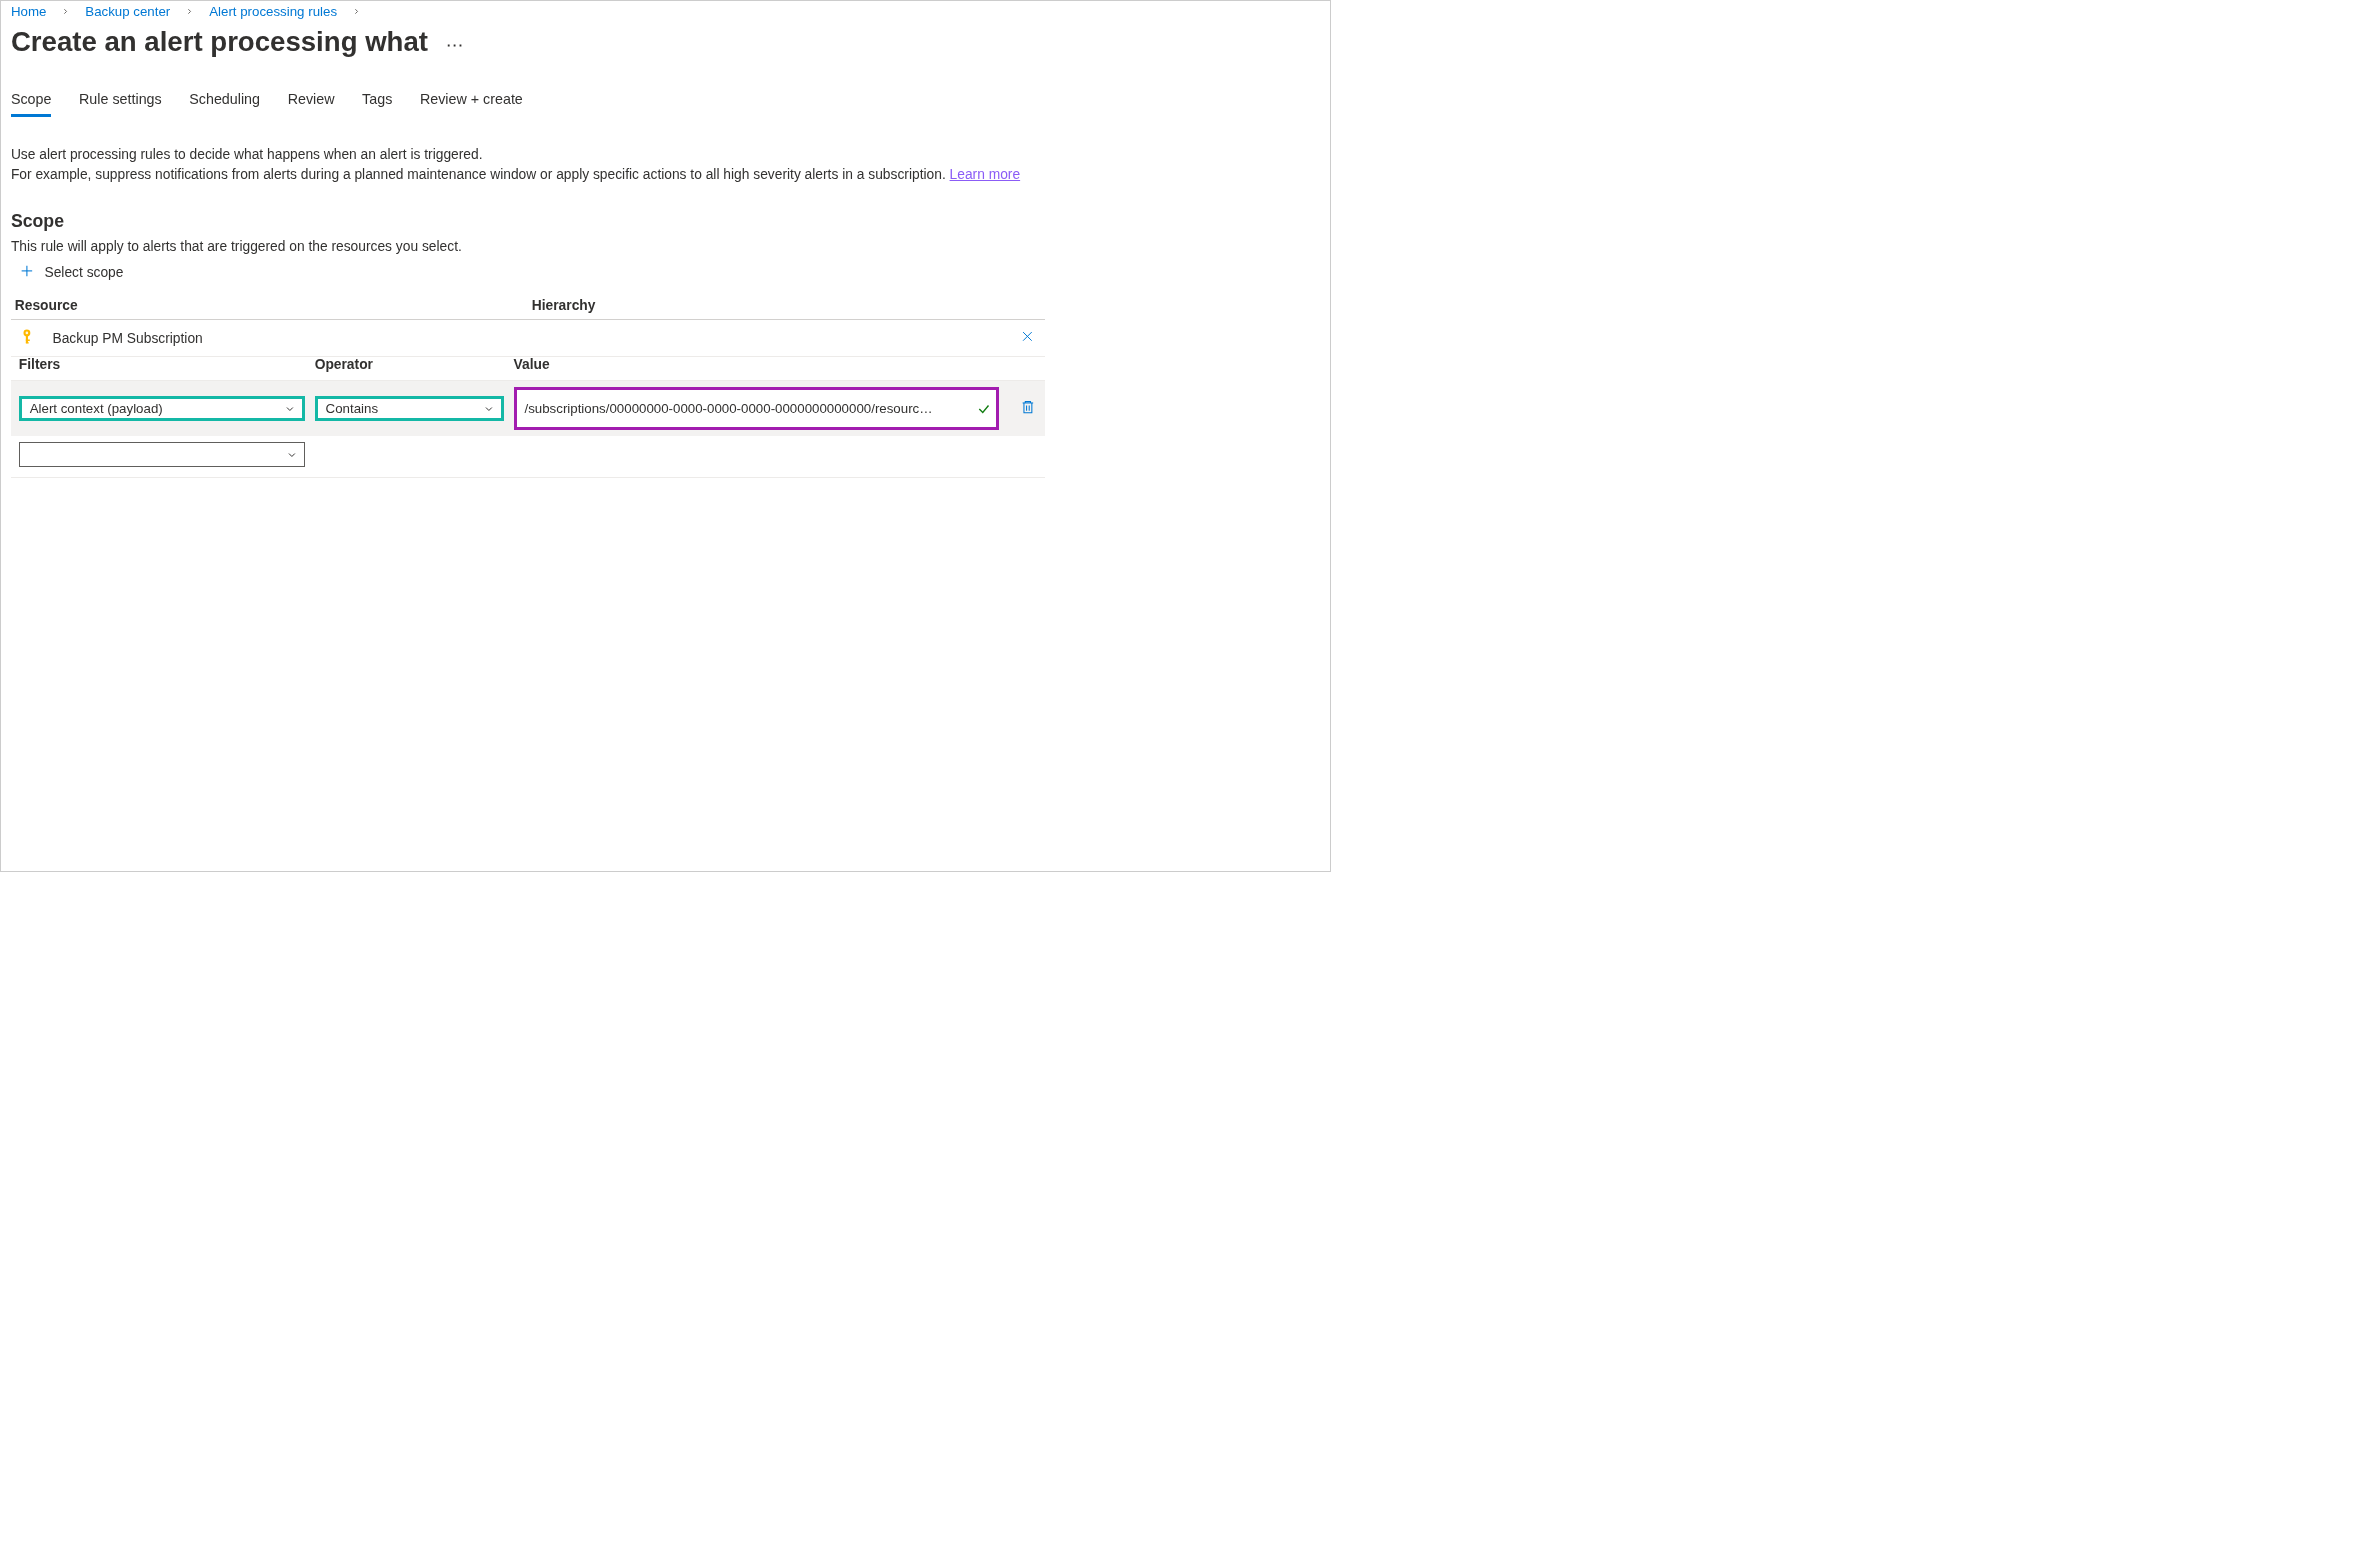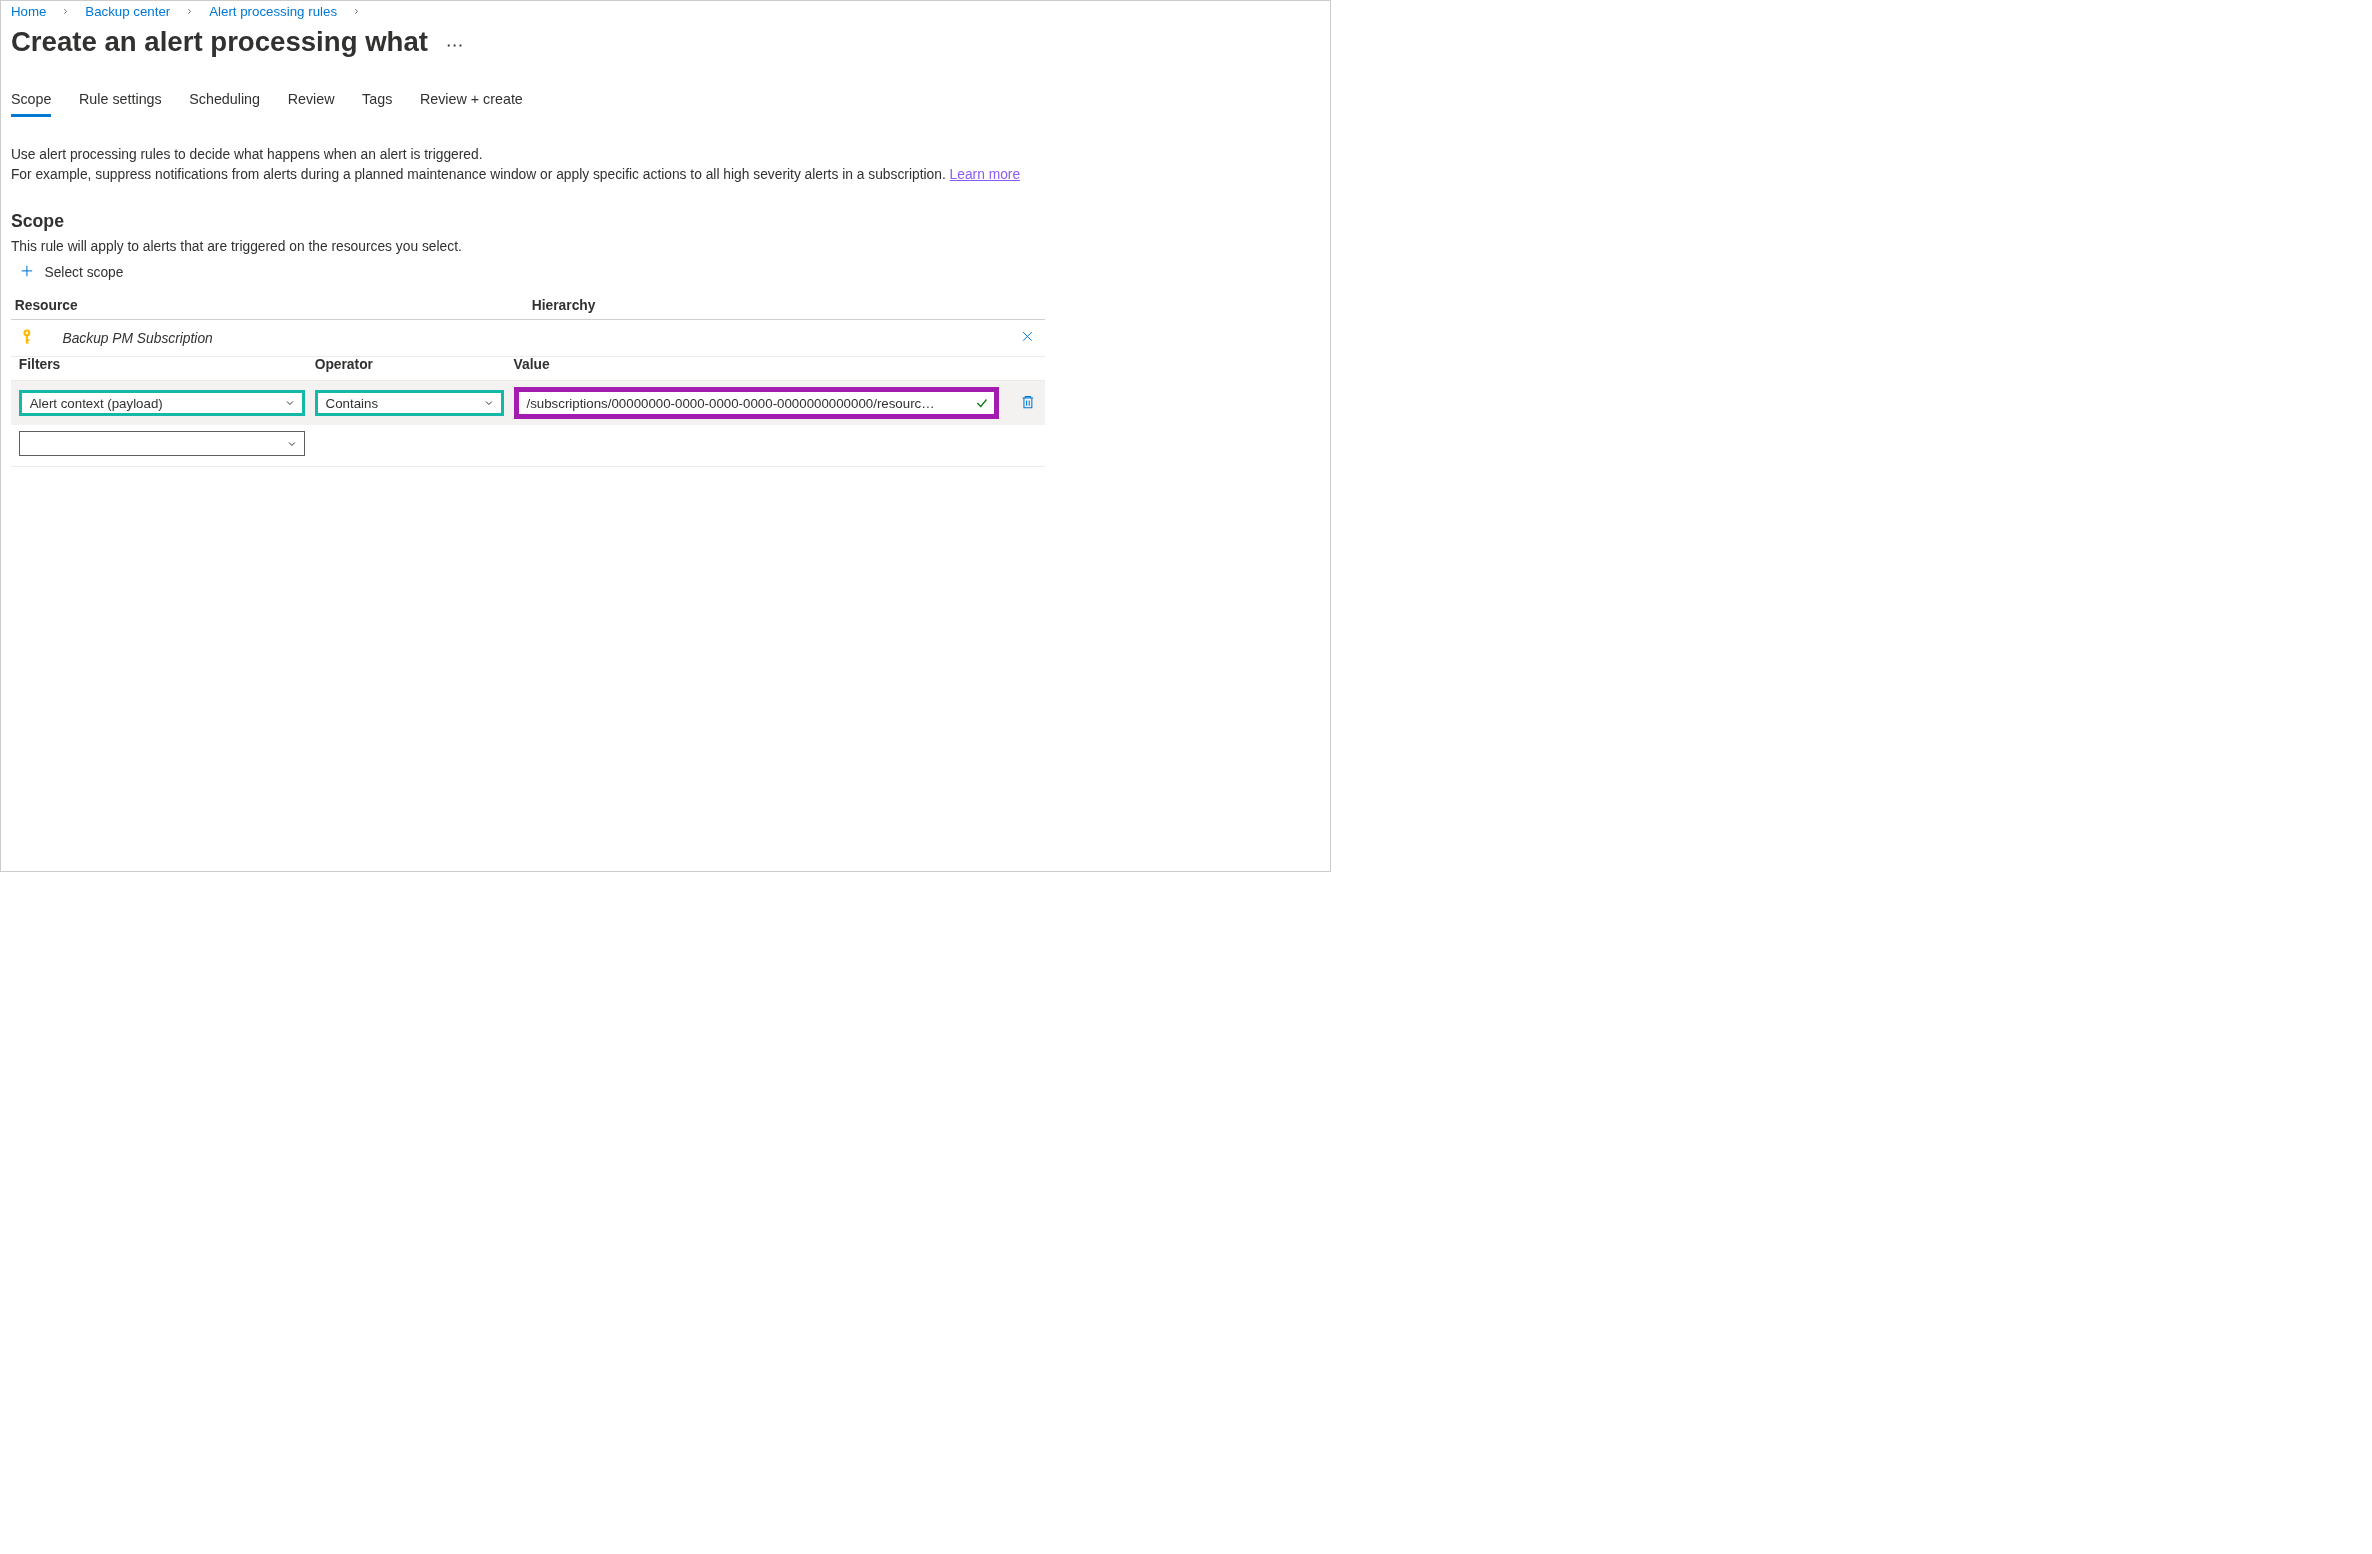--- a/index.html
+++ b/index.html
@@ -63,21 +63,21 @@
   
   .scope-table { width:100%; border-collapse: collapse; }
   .scope-table th {
     text-align:left; font-weight:600; font-size:13.8px;
     border-bottom:1px solid #d2d0ce; padding:5.9px 3.9px;
   }
   .scope-table td {
     border-bottom:1px solid #edebe9; padding:6.9px 3.9px; font-size:13.8px;
     vertical-align: middle;
   }
-  .scope-table .res-cell { display:flex; align-items:center; gap:28px; padding-left:3.9px;font-style:italic;}
+  .scope-table .res-cell { display:flex; align-items:center; gap:18px; padding-left:3.9px;}
   .key-icon svg { width:15.8px; height:19.7px; }
   .remove-x { color:#0078d4; cursor:pointer; display:inline-flex; }
   .remove-x svg { width:14.8px; height:14.8px; }
   .col-resource { width:50%; }
   .col-hierarchy { width:46%; }
   .col-action { width:4%; text-align:right; padding-right:9.9px !important;}
 
   
   h2.filter-h { font-size:16.7px; font-weight:600; margin: 31.5px 0 25.6px 0; }
 
@@ -112,22 +112,22 @@
     padding: 0 25.6px 0 7.9px;
     font-size:13.3px; color:#323130;
     cursor:pointer;
   }
   .dd.purple { border:3px solid #14b8a6; }
   .dd.gray   { border:1px solid #605e5c; }
   .dd .chev { position:absolute; right:5.9px; top:50%; transform:translateY(-50%); display:flex;}
   .dd .chev svg { width:11.8px; height:11.8px; }
 
   .value-input {
-    position:relative; height:32px;
-    border:5px solid #a21caf;
+    position:relative; height:43px;
+    border:3px solid #a21caf;
     background:#fff;
     display:flex; align-items:center;
     padding: 0 23.6px 0 7.9px;
     font-size:13.3px; color:#323130;
     overflow:hidden; white-space:nowrap;
   }
   .value-input .check { position:absolute; right:4.9px; top:50%; transform:translateY(-50%); display:flex;}
   .value-input .check svg { width:13.8px; height:13.8px; }
 
   .trash { color:#0078d4; cursor:pointer; display:flex; justify-content:center;}

